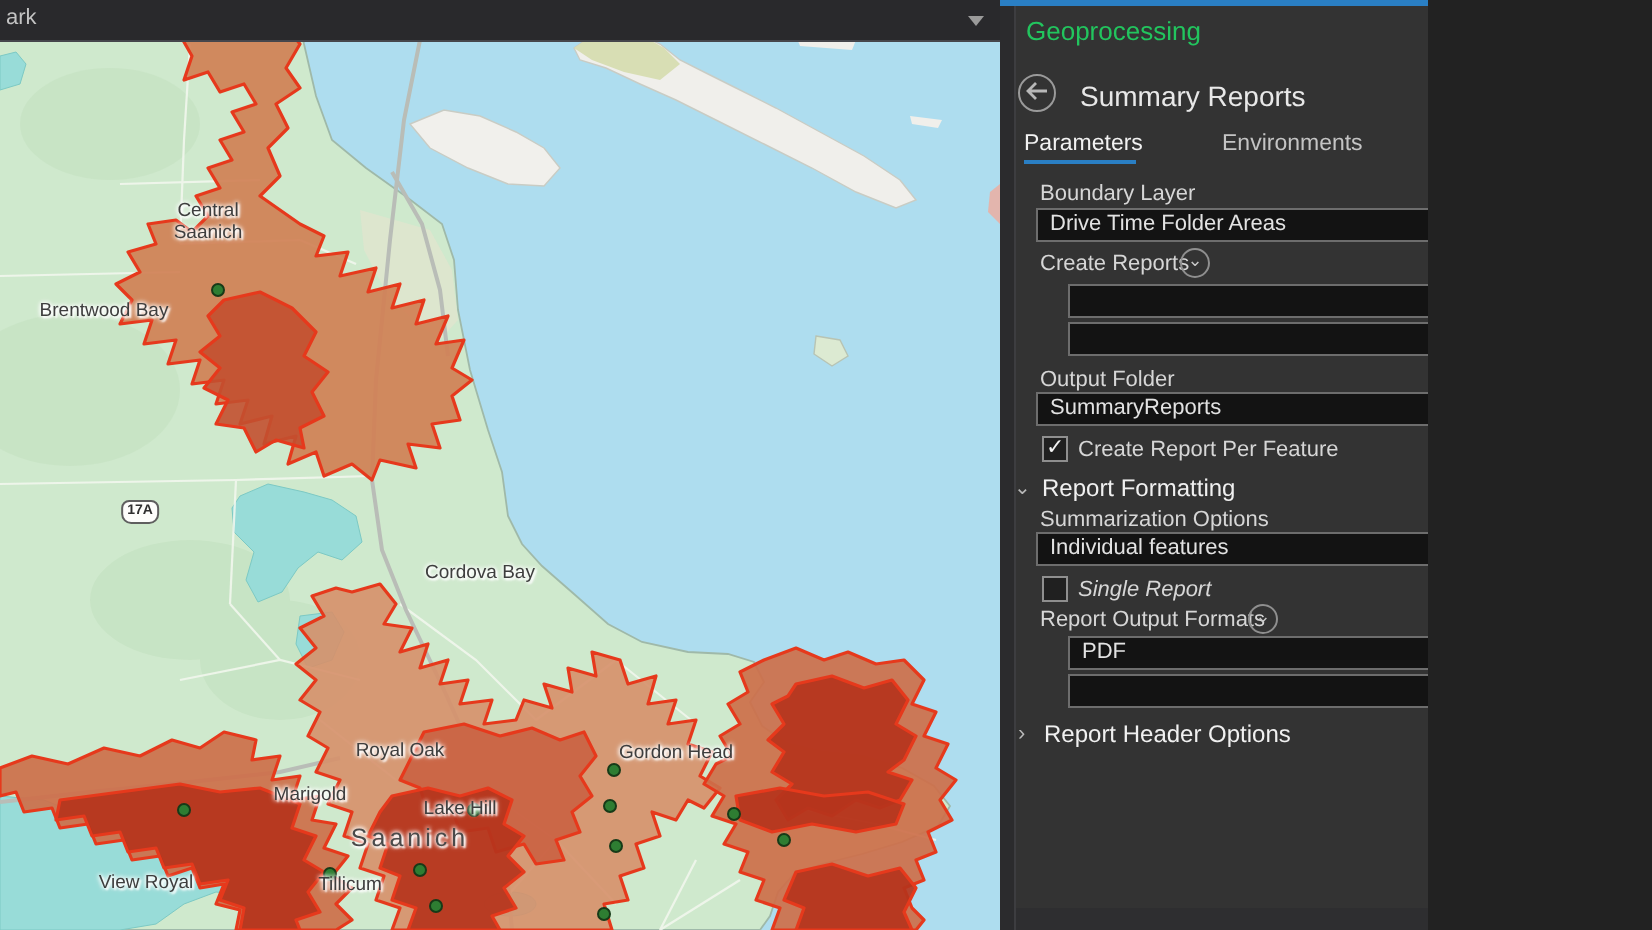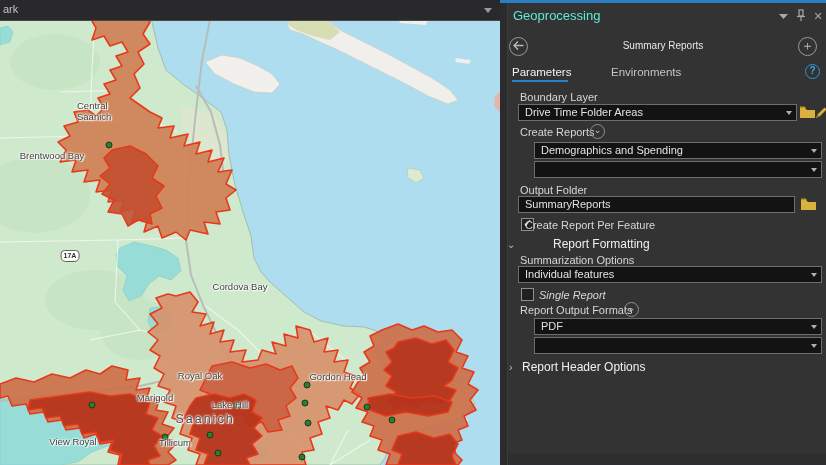--- a/index.html
+++ b/index.html
@@ -1,42 +1,42 @@
 <!DOCTYPE html>
 <html><head>
 <meta charset="utf-8">
 <style>
   html,body{margin:0;padding:0;background:#222;}
-  .app{position:relative;width:826px;height:465px;overflow:hidden;
+  .app{position:relative;width:714px;height:465px;overflow:hidden;
        font-family:"Liberation Sans","DejaVu Sans",sans-serif;
        background:#333333;-webkit-font-smoothing:antialiased;}
   
   .map-pane{position:absolute;left:0;top:0;width:500px;height:465px;overflow:hidden;background:#aeddef;border-right:1px solid #5a5a60;}
   .map-svg{position:absolute;left:0;top:0;}
   .map-tabbar{position:absolute;left:0;top:0;width:500px;height:20px;background:#29292c;border-bottom:1px solid #46464c;z-index:5;}
   .map-tab-text{position:absolute;left:3px;top:3px;font-size:11px;color:#c3c3c3;}
   .tab-caret{position:absolute;left:484px;top:8px;width:0;height:0;border-left:4px solid transparent;border-right:4px solid transparent;border-top:5px solid #9a9a9a;}
   .maplabel{position:absolute;z-index:4;font-size:9.5px;color:#3e3e3e;white-space:nowrap;transform:translateX(-50%);
     text-shadow:0 0 2px #fff,0 0 2px #fff,0 0 3px #fff,1px 1px 1px #fff;}
-  .maplabel.two-line{white-space:normal;width:54px;line-height:11px;}
+  .maplabel.two-line{white-space:normal;width:54px;text-align:center;line-height:11px;}
   .maplabel.big{font-size:12.5px;letter-spacing:2px;color:#4a4a4a;}
   .shield{position:absolute;z-index:4;transform:translateX(-50%);background:#fdfdfb;border:1px solid #5f5f5f;border-radius:4px 4px 5px 5px;
     font-size:7px;font-weight:bold;color:#2f2f2f;padding:1px 2px;line-height:8px;}
   .store-dot{position:absolute;z-index:3;width:7px;height:7px;border-radius:50%;background:#2e7d32;border:1.4px solid #173a18;transform:translate(-50%,-50%);box-sizing:border-box;}
   
   .gp{position:absolute;left:500px;top:0;width:326px;height:465px;background:#333333;color:#dcdcdc;}
   .gp-topline{position:absolute;left:0;top:0;width:326px;height:3px;background:#2a7fc4;}
   .gp-gutter{position:absolute;left:0;top:3px;width:7px;height:462px;background:#2b2b2d;border-right:1px solid #3d3d40;}
   .gp-bottom{position:absolute;left:8px;top:454px;width:318px;height:11px;background:#2e2e30;}
-  .gp-title{position:absolute;left:13px;top:8px;font-size:13px;color:#5eead4;}
+  .gp-title{position:absolute;left:13px;top:8px;font-size:13px;color:#22c55e;}
   .winbtn{position:absolute;top:9px;width:14px;height:14px;color:#a8a8a8;font-size:11px;line-height:14px;text-align:center;}
   .winbtn svg{display:block;margin:auto;}
   .circle-btn{position:absolute;width:19px;height:19px;border:1.4px solid #9a9a9a;border-radius:50%;box-sizing:border-box;
     color:#b8b8b8;text-align:center;line-height:16px;font-size:13px;}
-  .tool-title{position:absolute;left:40px;right:40px;top:40px;text-align:center;font-size:10px;color:#e8e8e8;}
+  .tool-title{position:absolute;left:40px;right:40px;top:40px;text-align:left;font-size:14px;color:#e8e8e8;}
   .tab{position:absolute;top:66px;font-size:11.5px;}
   .tab.active{color:#f2f2f2;}
   .tab.inactive{color:#c4c4c4;}
   .tab-underline{position:absolute;left:12px;top:80px;width:56px;height:2px;background:#2a7fc4;}
   .help-btn{position:absolute;left:305px;top:64px;width:15px;height:15px;border:1.6px solid #2f93d6;border-radius:50%;box-sizing:border-box;
     color:#3fa0e0;font-size:10px;font-weight:bold;text-align:center;line-height:12px;}
   .flabel{position:absolute;font-size:11px;color:#d6d6d6;}
   .section{position:absolute;font-size:12px;color:#f0f0f0;}
   .chev{position:absolute;color:#b9b9b9;font-size:10px;}
   .combo,.tinput{position:absolute;height:17px;background:#131313;border:1px solid #6d6d6d;box-sizing:border-box;
@@ -207,44 +207,43 @@
     <span class="icon-btn" style="left:314px;top:105px;">
       <svg width="14" height="15" viewBox="0 0 14 15">
           <path d="M2,13 L3.5,9.5 L10.5,2.5 L12.5,4.5 L5.5,11.5 Z" fill="#d9b23c"></path>
           <path d="M2,13 L3.5,9.5 L5.5,11.5 Z" fill="#8a6f20"></path>
         </svg>
     </span>
 
     <span class="flabel" style="left:20px;top:126px;">Create Reports</span>
     <span class="circled-chev" style="left:90px;top:124px;">⌄</span>
     <div class="combo" style="left:34px;top:142px;width:288px;">
-      <span>Demographics and Spending</span>
       <span class="dd"></span>
     </div>
     <div class="combo" style="left:34px;top:161px;width:288px;">
       <span></span>
       <span class="dd"></span>
     </div>
 
     <span class="flabel" style="left:20px;top:184px;">Output Folder</span>
     <div class="tinput" style="left:18px;top:196px;width:277px;">
       <span>SummaryReports</span>
     </div>
     <span class="icon-btn" style="left:300px;top:197px;">
       <svg width="17" height="15" viewBox="0 0 17 15">
           <path d="M1,3 L6,3 L8,5 L16,5 L16,13 L1,13 Z" fill="#d9b23c"></path>
           <path d="M1,3 L1,1.6 L5.6,1.6 L7,3 Z" fill="#b9952e"></path>
         </svg>
     </span>
 
     <span class="checkbox checked" style="left:21px;top:218px;"></span>
-    <span class="flabel" style="left:25px;top:219px;">Create Report Per Feature</span>
+    <span class="flabel" style="left:39px;top:219px;">Create Report Per Feature</span>
 
     <span class="chev" style="left:7px;top:239px;">⌄</span>
-    <span class="section" style="left:21px;top:237px;margin-left:32px;">Report Formatting</span>
+    <span class="section" style="left:21px;top:237px;">Report Formatting</span>
 
     <span class="flabel" style="left:20px;top:254px;">Summarization Options</span>
     <div class="combo" style="left:18px;top:266px;width:304px;">
       <span>Individual features</span>
       <span class="dd"></span>
     </div>
 
     <span class="checkbox" style="left:21px;top:288px;"></span>
     <span class="flabel" style="left:39px;top:289px;font-style:italic;">Single Report</span>
 

